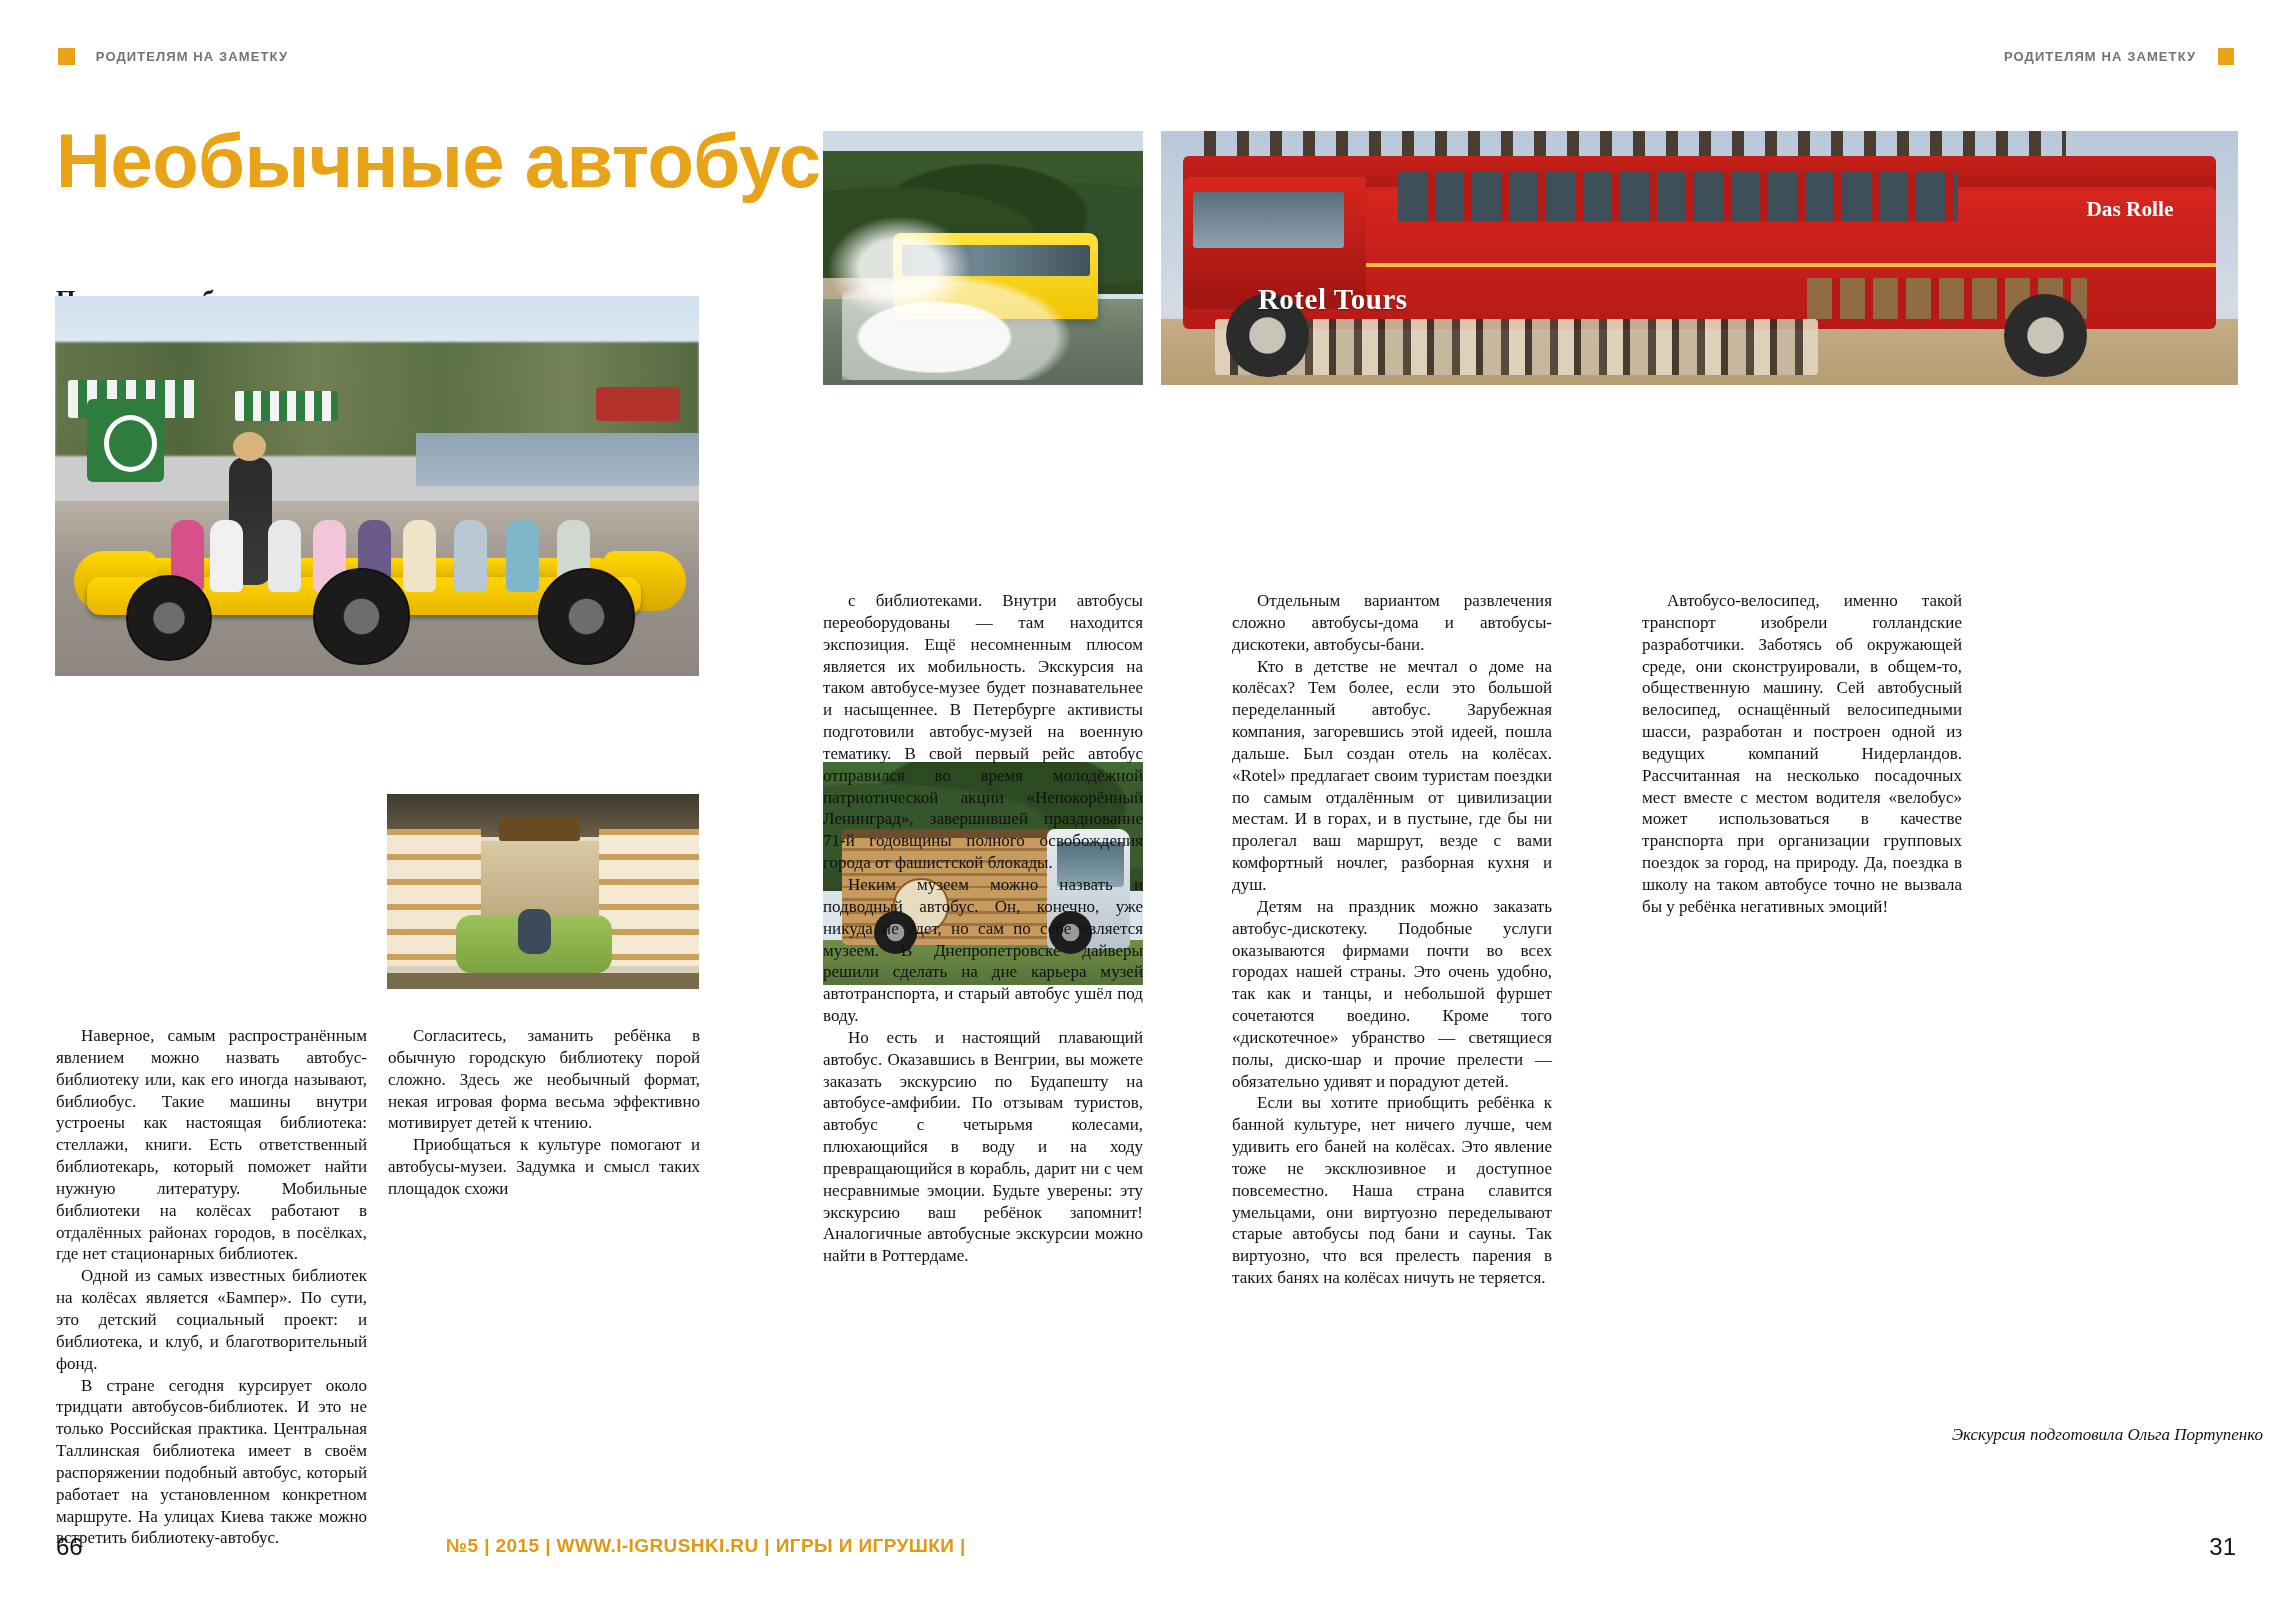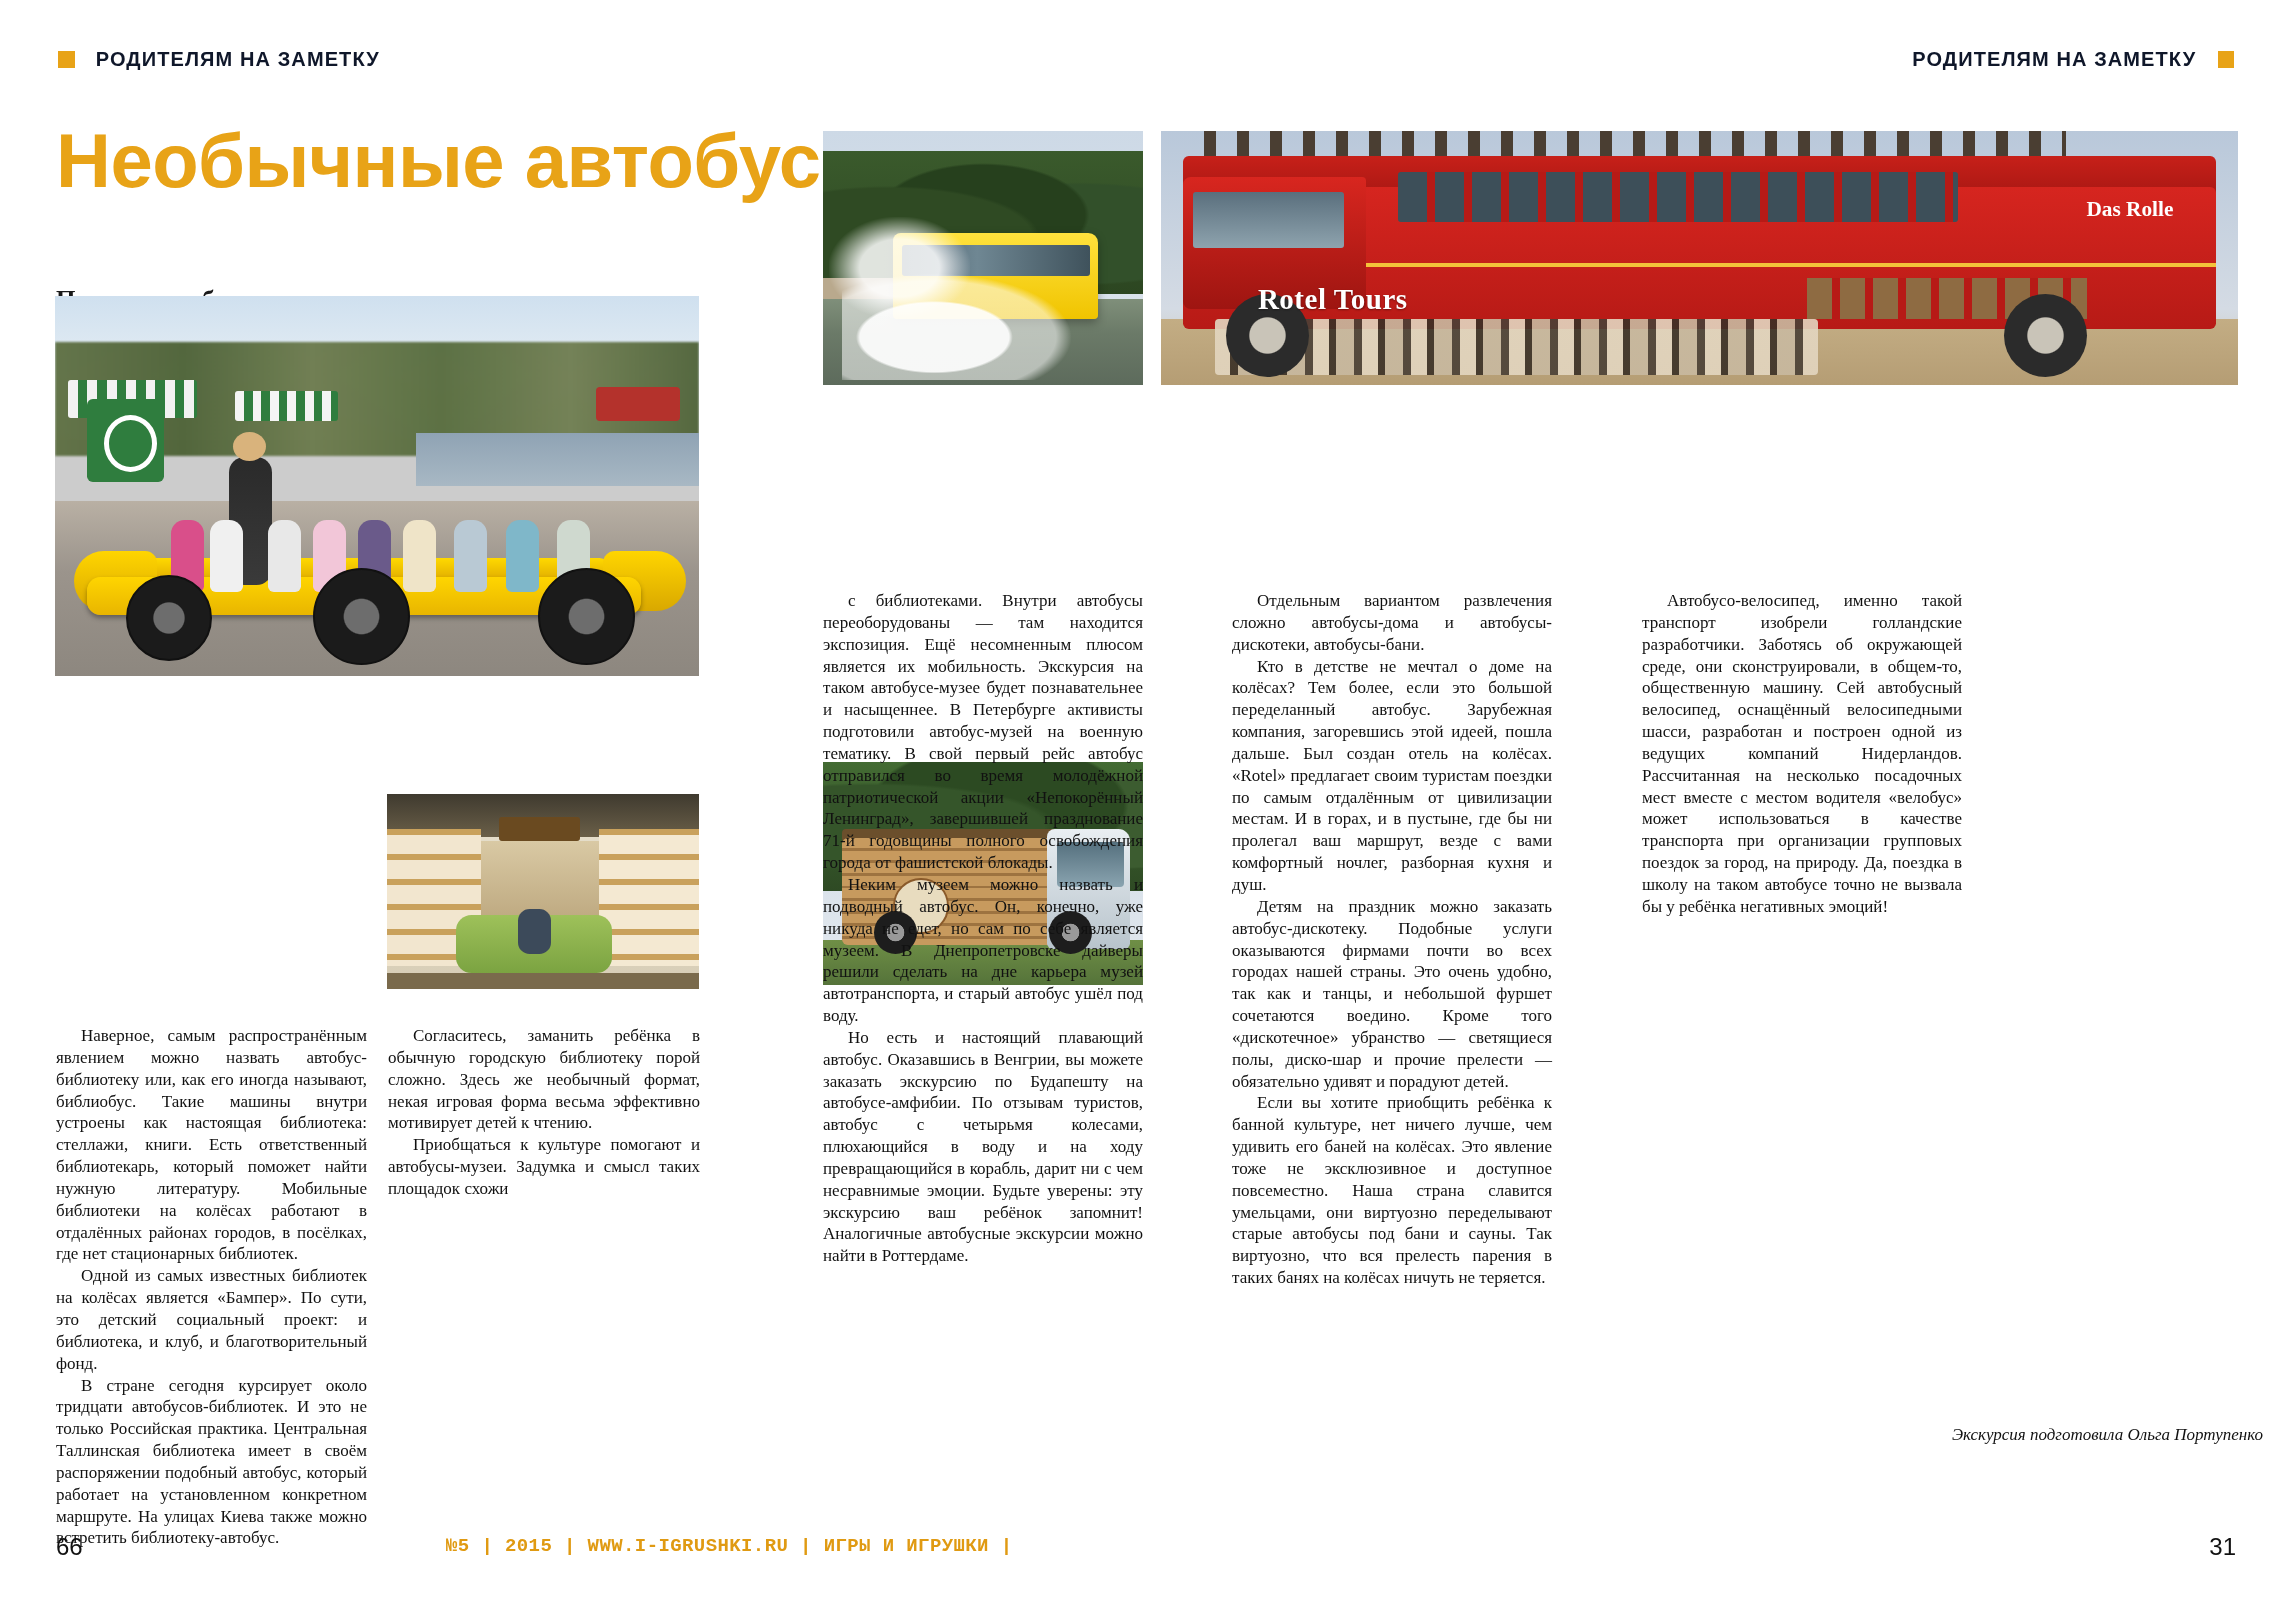--- a/index.html
+++ b/index.html
@@ -12,22 +12,22 @@
   }
   .spread{position:absolute;inset:0;}
 
   
   .runhead{position:absolute;top:48px;display:flex;align-items:center;gap:21.3px;}
   .runhead.left{left:58px;}
   .runhead.right{right:58px;}
   .runhead .sq{width:16.5px;height:16.5px;background:#e8a317;display:block;}
   .runhead .txt{
     font-family:"Liberation Sans", sans-serif;
-    font-weight:bold;font-size:20px;letter-spacing:1.1px;
-    color:#0f172a;white-space:nowrap;
+    font-weight:bold;font-size:13px;letter-spacing:1.1px;
+    color:#737373;white-space:nowrap;
   }
 
   
   .headline{
     position:absolute;left:56px;top:124px;width:970px;
     font-family:Liberation Sans, sans-serif;
     font-weight:bold;font-size:76px;line-height:0.98;
     color:#e8a317;letter-spacing:-0.5px;white-space:nowrap;
   }
   .lead{
@@ -198,21 +198,21 @@
 
   
   .pageno{
     position:absolute;bottom:43px;
     font-family:"Liberation Sans", sans-serif;font-weight:normal;font-size:24px;color:#111;
   }
   #pageno-left{left:56px;}
   #pageno-right{right:56px;}
   .footer-mid{
     position:absolute;left:446px;bottom:47px;
-    font-family:Liberation Mono, monospace;font-weight:bold;
+    font-family:Liberation Sans, sans-serif;font-weight:bold;
     font-size:19px;letter-spacing:0.4px;color:#e09a12;white-space:nowrap;text-align:center;
   }
 </style>
 </head>
 <body>
 
 <div class="spread">
 
   <div class="runhead left">
     <span class="sq"></span>

